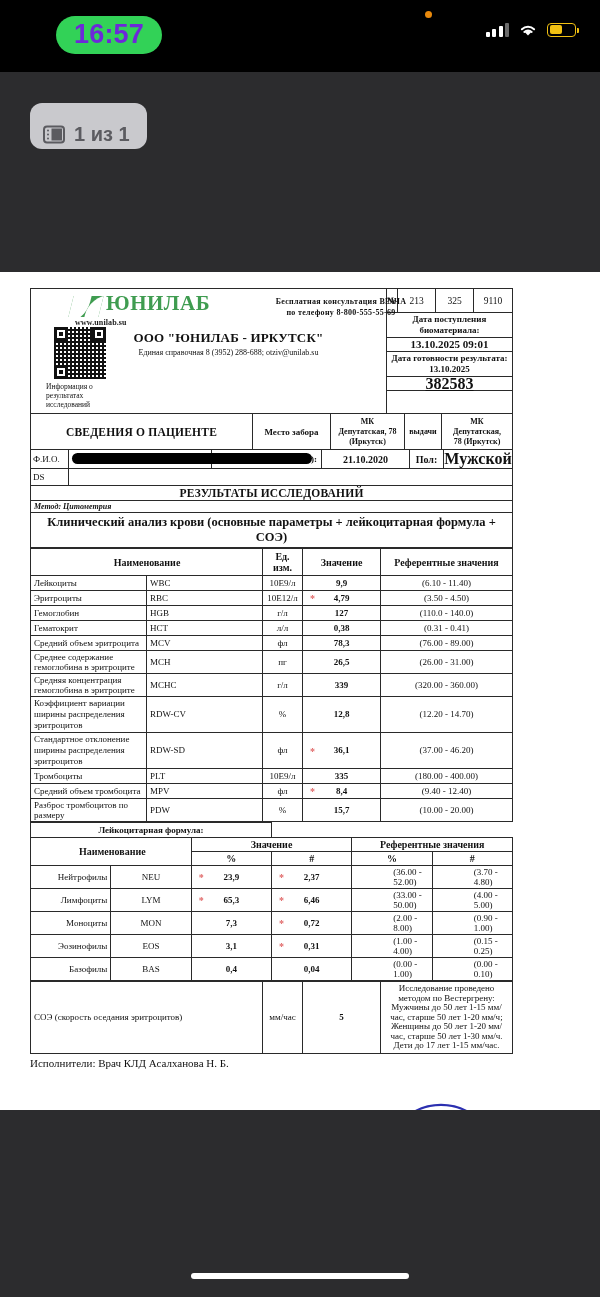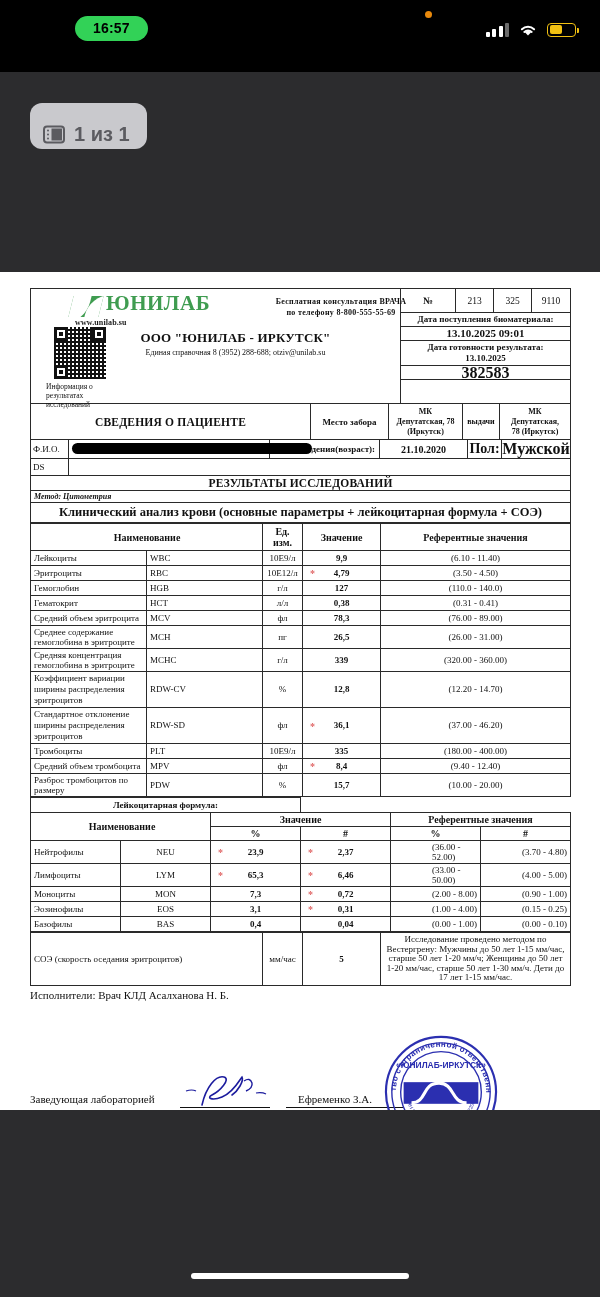--- a/index.html
+++ b/index.html
@@ -11,24 +11,24 @@
     overflow:hidden;
     position:relative;
   }
 
   
   .statusbar{
     position:absolute; top:0; left:0; width:600px; height:72px;
     background:#000; z-index:20;
   }
   .time-pill{
-    position:absolute; left:75px; top:16px;
-    background:#32d257; color:#000000;
+    position:absolute; left:56px; top:16px;
+    background:#32d257; color:#6d28d9;
     border-radius:20px; padding:5px 18px 6px;
-    font-size:14px; font-weight:600; letter-spacing:.2px;
+    font-size:27px; font-weight:600; letter-spacing:.2px;
     line-height:1;
   }
   .mic-dot{
     position:absolute; left:425px; top:11px;
     width:7px; height:7px; border-radius:50%;
     background:#e8890c;
   }
   .sb-right{
     position:absolute; right:24px; top:22px;
     display:flex; align-items:center; gap:9px;
@@ -61,21 +61,21 @@
     font-size:20px; font-weight:700;
   }
   .pages-icon{ width:22px; height:19px; position:relative; }
 
   
   .sheet{
     position:absolute; top:272px; left:0; width:600px; height:838px;
     background:#fff; z-index:5; overflow:hidden;
   }
   .doc{
-    position:absolute; left:30px; top:16px; width:541px;
+    position:absolute; left:30px; top:16px; width:483px;
     font-family:"Liberation Serif", serif;
     color:#111;
   }
 
   table{ border-collapse:collapse; width:100%; table-layout:fixed; }
   td,th{ border:1px solid #2a2a2a; padding:1px 3px; vertical-align:middle; }
 
   
   .hdr{ display:flex; border:1px solid #2a2a2a; }
   .hdr-left{ width:370px; border-right:1px solid #2a2a2a; padding:4px 0 2px; }
@@ -156,21 +156,21 @@
   .pat-vyd{ width:37px; display:flex; align-items:center; justify-content:center;
             font-size:8px; font-weight:700; text-align:center; border-right:1px solid #2a2a2a;}
   .pat-mk2{ width:70px; display:flex; flex-direction:column; align-items:center; justify-content:center;
             font-size:8px; font-weight:700; line-height:10px; text-align:center;}
   .pat-row2{ display:flex; border-bottom:1px solid #2a2a2a; height:19px; align-items:stretch;}
   .fio-l{ width:38px; display:flex; align-items:center; font-size:9px; font-weight:400; padding-left:2px; border-right:1px solid #2a2a2a;}
   .fio-v{ flex:1; position:relative; border-right:1px solid #2a2a2a;}
   .redact{ position:absolute; left:3px; top:3px; width:240px; height:11px; background:#000; border-radius:6px;}
   .dob-l{ width:110px; display:flex; align-items:center; justify-content:center; font-size:9px; font-weight:700; border-right:1px solid #2a2a2a;}
   .dob-v{ width:88px; display:flex; align-items:center; justify-content:center; font-size:10px; font-weight:700; border-right:1px solid #2a2a2a;}
-  .sex-l{ width:34px; display:flex; align-items:center; justify-content:center; font-size:14px; font-weight:700; border-right:1px solid #2a2a2a;}
+  .sex-l{ width:34px; display:flex; align-items:center; justify-content:center; font-size:10px; font-weight:700; border-right:1px solid #2a2a2a;}
   .sex-v{ flex:0 0 68px; display:flex; align-items:center; justify-content:center; font-size:16px; font-weight:700;}
   .ds-row{ height:17px; display:flex; border-bottom:1px solid #2a2a2a;}
   .ds-l{ width:38px; display:flex; align-items:center; font-size:9px; padding-left:2px; border-right:1px solid #2a2a2a;}
   .ds-v{ flex:1; }
   .res-title{ text-align:center; font-size:11.5px; font-weight:700; padding:1px 0; letter-spacing:.2px;}
 
   .method{ border:1px solid #2a2a2a; border-top:none; font-size:8px; font-weight:700; font-style:italic; padding:1px 3px;}
   .analysis-title{ border:1px solid #2a2a2a; border-top:none; text-align:center; font-size:12.5px; font-weight:700; padding:2px 0;}
 
   .rt th{ font-size:10px; font-weight:700; text-align:center; line-height:11px; padding:2px 2px;}
@@ -179,21 +179,21 @@
   .c-code{ width:40px; padding-left:3px !important; font-size:9.5px;}
   .c-unit{ width:40px; text-align:center; font-size:7.5px;}
   .c-val { width:78px; text-align:center; position:relative; font-size:11px; font-weight:700;}
   .c-ref { text-align:center; font-size:8px; }
   .flag{ position:absolute; left:7px; top:50%; transform:translateY(-50%); color:#e06666; font-size:10px; font-weight:700;}
   .tall{ height:26px !important; line-height:11px; }
 
   .lf-title td{ font-size:12px; font-weight:700; text-align:center; padding:2px 0; }
   .lf th{ font-size:10px; font-weight:700; text-align:center; line-height:11px; padding:1px 0;}
   .lf td{ font-size:9px; height:15px;}
-  .lf-name{ width:232px; padding-left:3px !important;}
+  .lf-name{ width:232px; padding-left:3px !important;text-align:right;}
   .lf-code{ width:80px; text-align:center; font-size:9.5px;}
   .lf-pct, .lf-abs{ width:59px; text-align:center; position:relative; font-size:11px; font-weight:700;}
   .lf-rpct, .lf-rabs{ text-align:left; font-size:8px; font-weight:400;padding-left:41px;}
 
   .esr td{ font-size:9px; }
   .esr-name{ width:232px; padding-left:3px !important; height:44px;margin-top:40px;}
   .esr-unit{ width:40px; text-align:center; font-size:7.5px;}
   .esr-val{ width:78px; text-align:center; font-size:11px; font-weight:700;}
   .esr-note{ font-size:7.2px; line-height:9.5px; text-align:center; padding:2px 4px !important;}
 

